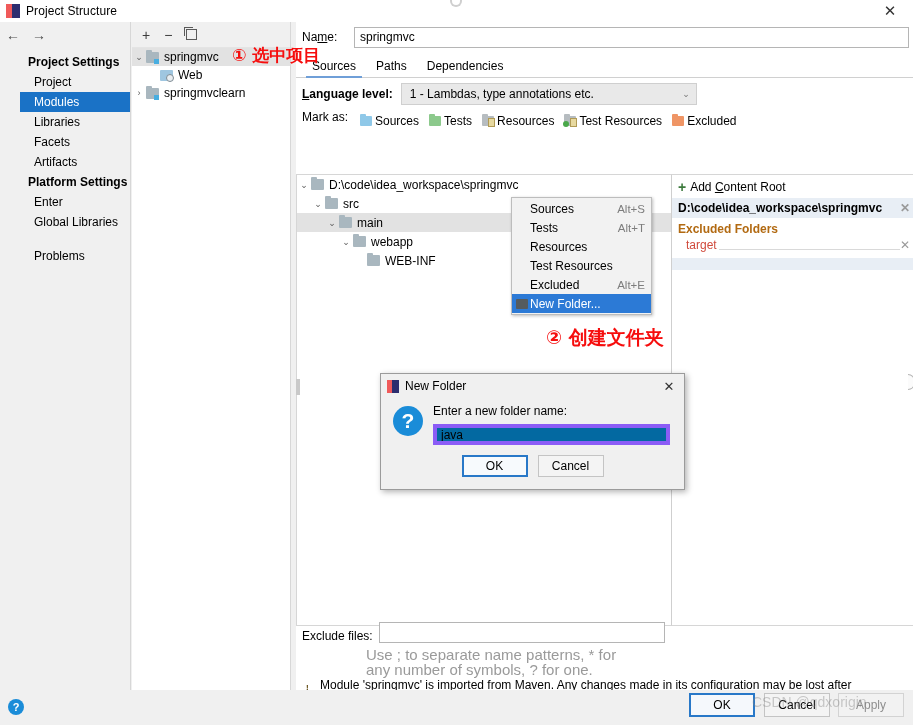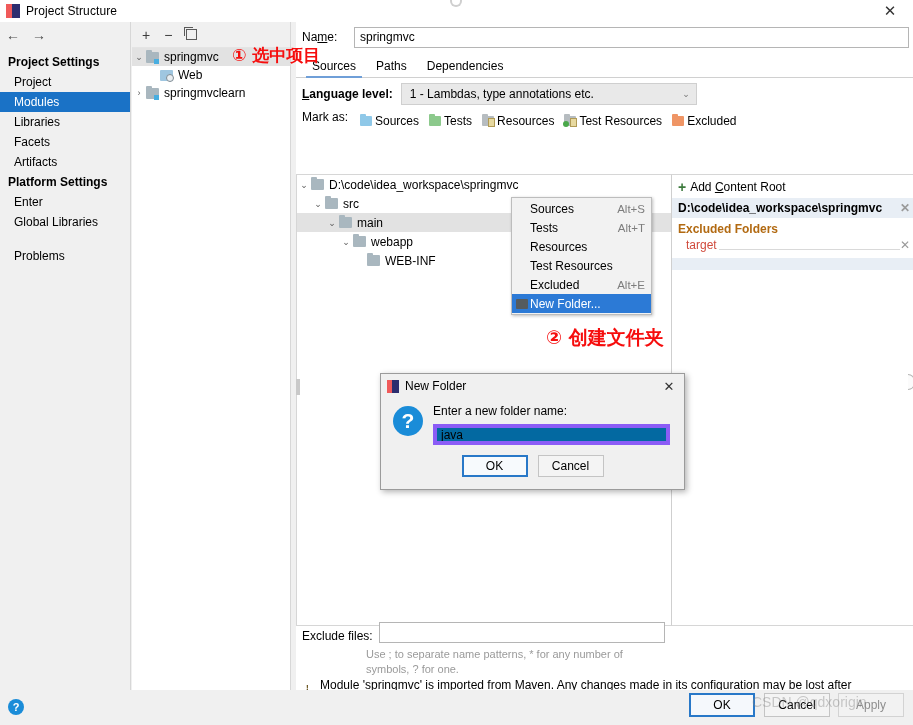--- a/index.html
+++ b/index.html
@@ -53,21 +53,21 @@
     position: absolute; left: 0; top: 22px;
     width: 131px; height: 668px;
     background: #f0f0f0;
     border-right: 1px solid #d7d7d7;
   }
   .navarrows {
     height: 26px; display: flex; align-items: center; padding-left: 6px; gap: 12px;
     color: #4a4a4a; font-size: 14px;
   }
   .navarrows span { line-height: 1; }
-  .nav-list { padding-top: 4px; }
+  .nav-list { padding-top: 4px; margin-left: 20px; }
   .nav-group {
     font-weight: bold; font-size: 12px; padding: 3px 0 3px 8px; color: #000;
   }
   .nav-item {
     font-size: 12px; padding: 3px 0 3px 14px; color: #000;
   }
   .nav-item.selected { background: #1a72c6; color: #ffffff; }
   .nav-sep { height: 14px; }
 
   
@@ -225,21 +225,21 @@
   .exclude-block {
     position: absolute; left: 0; top: 596px; width: 375px;
   }
   .exclude-row { display: flex; align-items: flex-end; padding: 4px 6px; }
   .exclude-label { font-size: 12px; margin-right: 6px; }
   .exclude-input {
     flex: 1; height: 21px; border: 1px solid #b5b5b5; background: #fff; outline: none;
     font-family: "Liberation Sans", sans-serif; font-size: 12px; padding: 0 4px;
   }
   .exclude-hint {
-    color: #9a9a9a; font-size: 11px; padding-left: 70px; line-height: 15px; width: 330px;
+    color: #9a9a9a; font-size: 15px; padding-left: 70px; line-height: 15px; width: 330px;
   }
   .warn-row {
     position: absolute; left: 0; top: 655px; width: 600px;
     display: flex; gap: 6px; padding-left: 4px;
   }
   .warn-ico { width: 14px; height: 13px; position: relative; flex: none; margin-top: 2px; }
   .warn-ico .tri {
     width: 0; height: 0; border-left: 7px solid transparent; border-right: 7px solid transparent;
     border-bottom: 12px solid #f0b429;
   }

